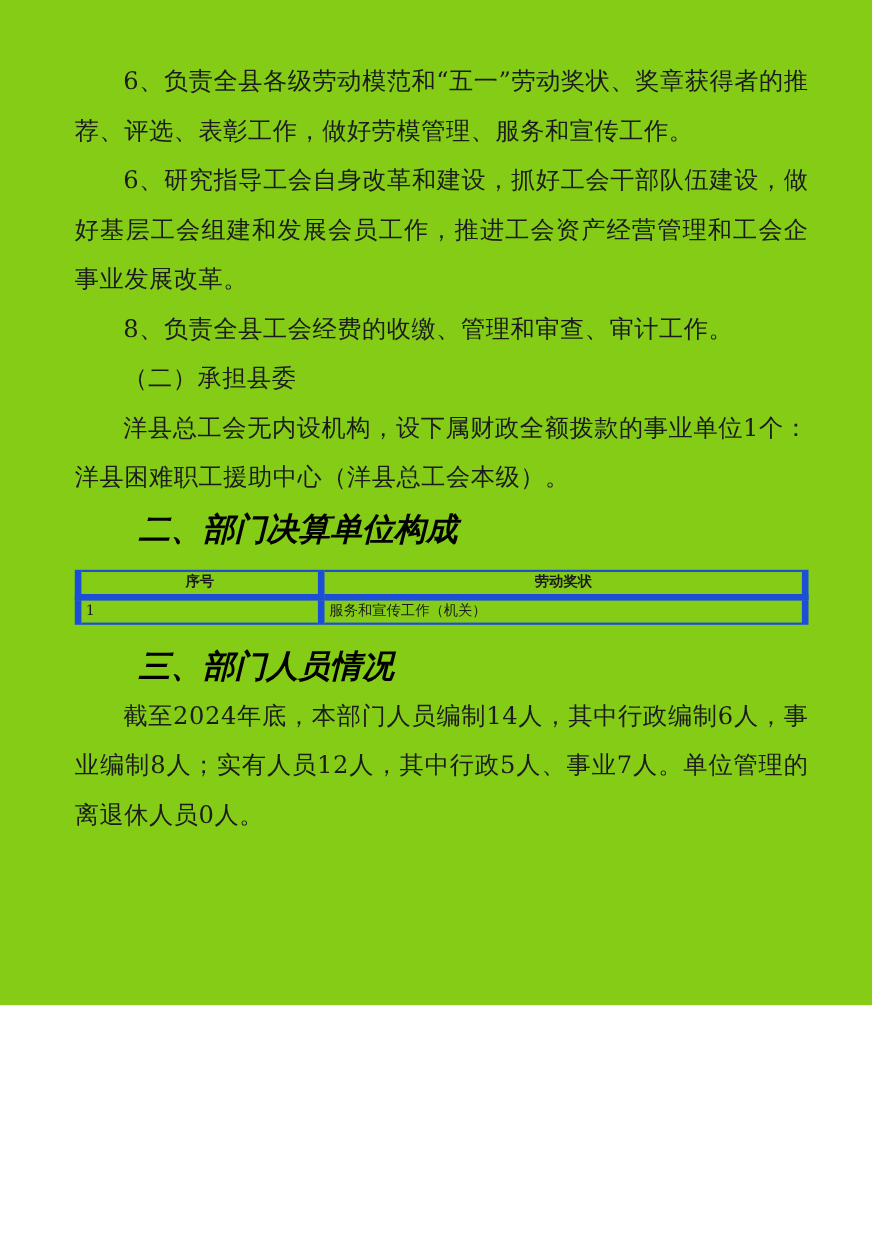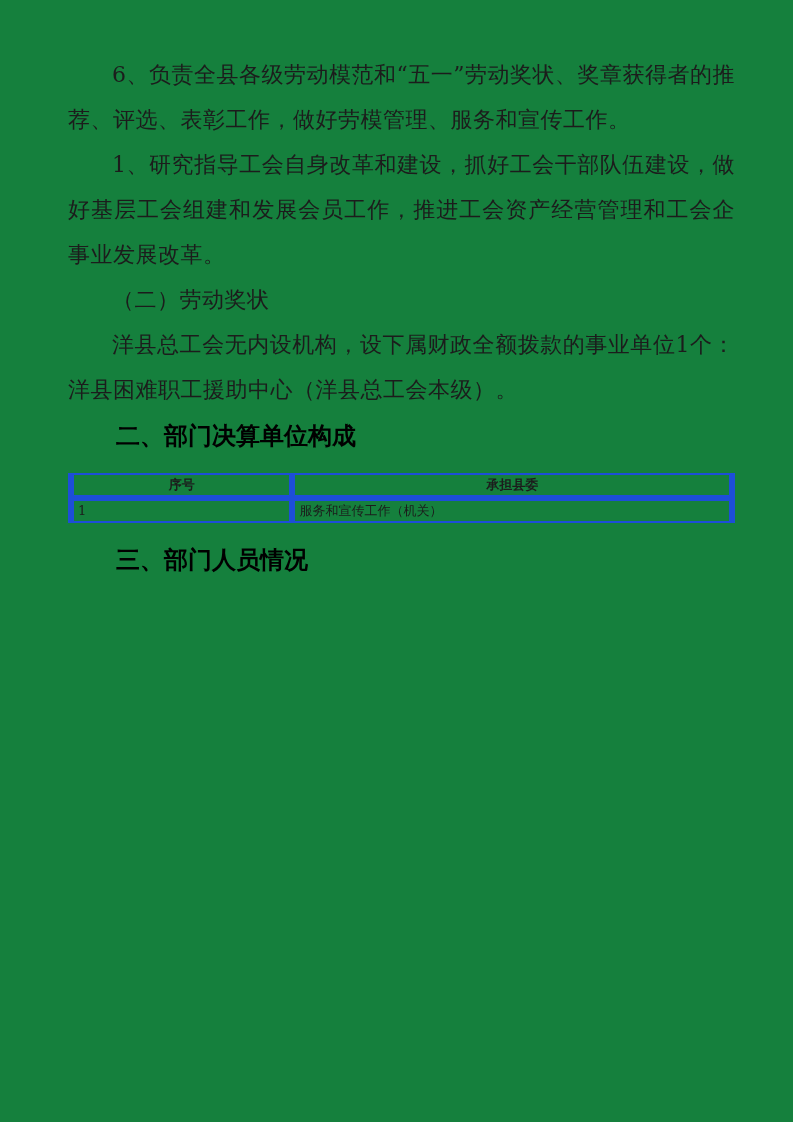--- a/index.html
+++ b/index.html
@@ -1,49 +1,50 @@
 <!DOCTYPE html>
 <html><head>
 <meta charset="utf-8">
 <style>
   * { margin: 0; padding: 0; box-sizing: border-box; }
   html, body { background: #ffffff; }
   .page {
     position: relative;
     width: 793px;
-    height: 1122px;
+    height: 914px;
     margin: 0 auto;
-    background: #15803d;
+    background: #84cc16;
     overflow: hidden;
     font-family: "DejaVu Serif", "Liberation Serif", serif;
     color: #1c1c1c;
   }
   .content {
     position: absolute;
     left: 68px;
     right: 58px;
     top: 52px;
   }
   p.body {
     font-size: 22px;
     line-height: 45px;
     text-align: justify;
     text-indent: 2em;
     letter-spacing: 0.5px;
     color: #1c1c1c;
   }
   h2.sec {
     font-family: "DejaVu Sans", "Liberation Sans", sans-serif;
-    font-size: 24px;
+    font-size: 29px;
     font-weight: bold;
     line-height: 42px;
     text-indent: 2em;
     color: #000000;
     margin-top: 3px;
     margin-bottom: 3px;
+    font-style: italic;
   }
   h2.sec3 { margin-top: 16px; }
   table.units {
     width: 100%;
     border-collapse: collapse;
     margin-top: 16px;
     table-layout: fixed;
     font-family: "DejaVu Serif", "Liberation Serif", serif;
   }
   table.units th, table.units td {
@@ -69,47 +70,49 @@
   col.c-name  { width: 66.5%; }
 </style>
 </head>
 <body>
 
 <div class="page">
   <div class="content">
 
     <p class="body">6、负责全县各级劳动模范和“五一”劳动奖状、奖章获得者的推荐、评选、表彰工作，做好劳模管理、服务和宣传工作。</p>
 
-    <p class="body">1、研究指导工会自身改革和建设，抓好工会干部队伍建设，做好基层工会组建和发展会员工作，推进工会资产经营管理和工会企事业发展改革。</p>
+    <p class="body">6、研究指导工会自身改革和建设，抓好工会干部队伍建设，做好基层工会组建和发展会员工作，推进工会资产经营管理和工会企事业发展改革。</p>
+
+    <p class="body">8、负责全县工会经费的收缴、管理和审查、审计工作。</p>
 
 
-
-    <p class="body">（二）劳动奖状</p>
+    <p class="body">（二）承担县委</p>
 
     <p class="body">洋县总工会无内设机构，设下属财政全额拨款的事业单位1个：洋县困难职工援助中心（洋县总工会本级）。</p>
 
     <h2 class="sec">二、部门决算单位构成</h2>
 
 
     <table class="units">
       <colgroup>
         <col class="c-index">
         <col class="c-name">
       </colgroup>
       <thead>
         <tr>
           <th>序号</th>
-          <th>承担县委</th>
+          <th>劳动奖状</th>
         </tr>
       </thead>
       <tbody>
         <tr>
           <td>1</td>
           <td>服务和宣传工作（机关）</td>
         </tr>
       </tbody>
     </table>
 
     <h2 class="sec sec3">三、部门人员情况</h2>
 
+    <p class="body">截至2024年底，本部门人员编制14人，其中行政编制6人，事业编制8人；实有人员12人，其中行政5人、事业7人。单位管理的离退休人员0人。</p>
 
   </div>
 </div>
 
 </body></html>

